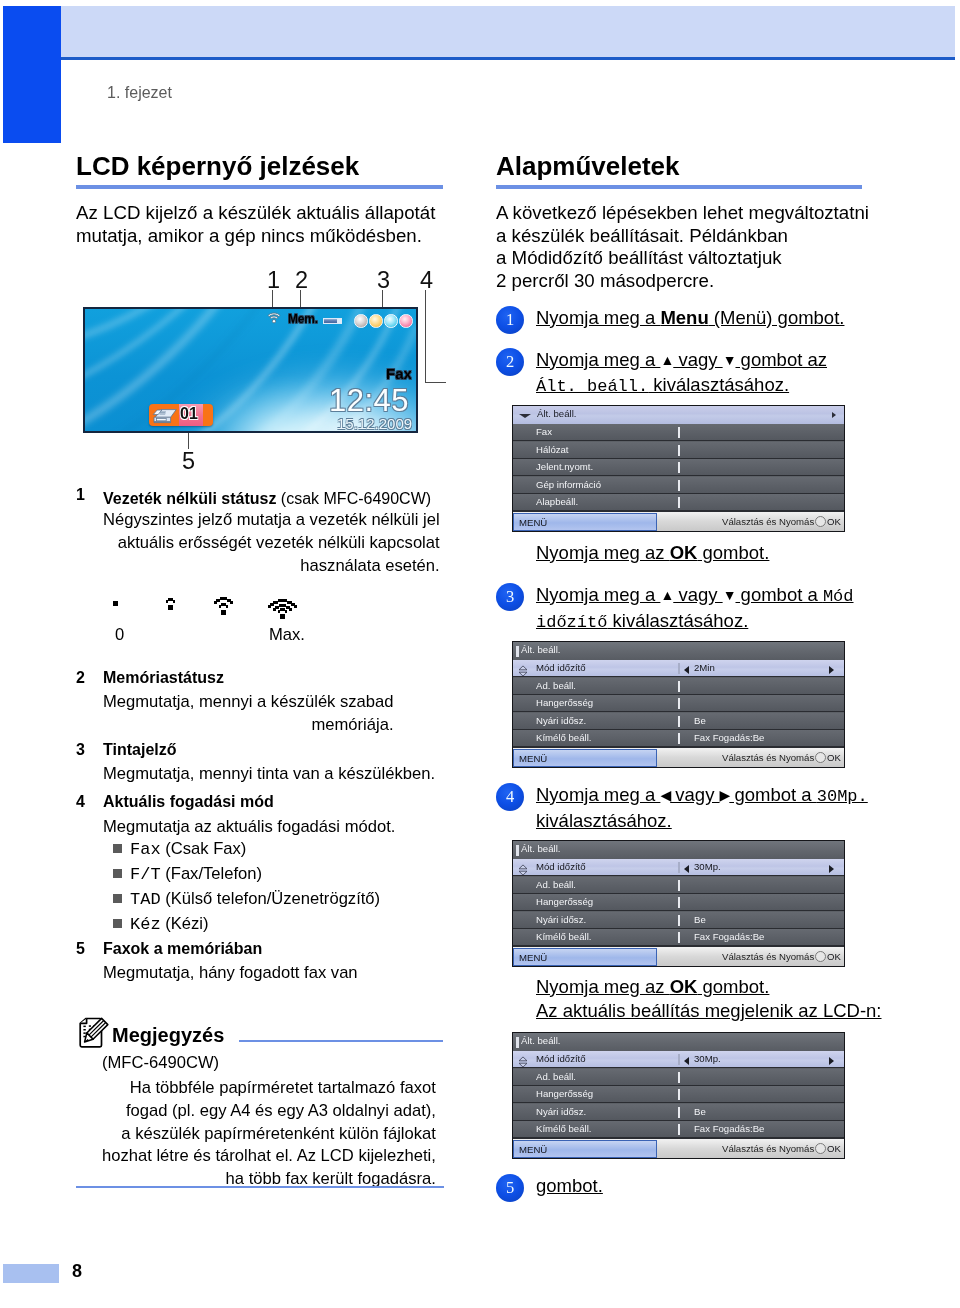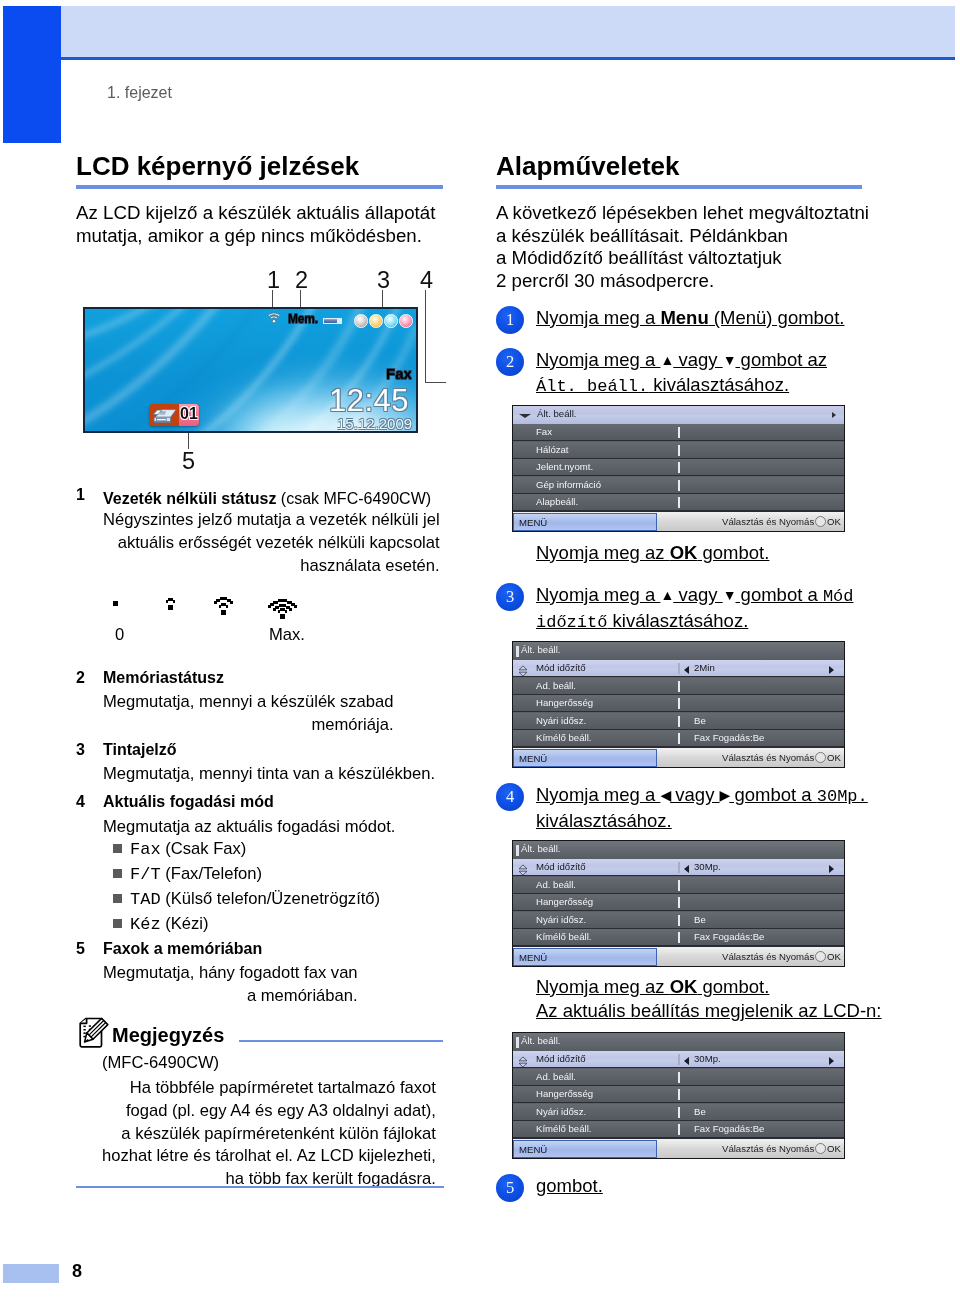--- a/index.html
+++ b/index.html
@@ -171,21 +171,21 @@
   <div class="inkdot" style="left:284px;top:5px;background:radial-gradient(circle at 40% 34%, #fffbea 0%, #ffe09a 38%, #f8c65c 72%, #eeb23c 100%)"></div>
   <div class="inkdot" style="left:299px;top:5px;background:radial-gradient(circle at 40% 34%, #f2ffff 0%, #a8e9fa 38%, #59cfee 72%, #34bde3 100%)"></div>
   <div class="inkdot" style="left:314px;top:5px;background:radial-gradient(circle at 40% 34%, #fff0f6 0%, #ffb6cd 38%, #f77ba4 72%, #ef5e8c 100%)"></div>
 
   <div class="lcdtxt" style="left:301px;top:56px;font-size:15px">Fax</div>
   <div class="lcdtxt" style="left:244px;top:74px;font-size:31px;letter-spacing:0.5px;color:#fbfeff;font-weight:normal;
        text-shadow:-0.9px -0.9px 0 #5c7e99,0.9px -0.9px 0 #5c7e99,-0.9px 0.9px 0 #5c7e99,0.9px 0.9px 0 #5c7e99">12:45</div>
   <div class="lcdtxt" style="left:252px;top:106px;font-size:15px;color:#eef7fc;font-weight:normal;
        text-shadow:-0.7px -0.7px 0 #5c7e99,0.7px -0.7px 0 #5c7e99,-0.7px 0.7px 0 #5c7e99,0.7px 0.7px 0 #5c7e99">15.12.2009</div>
 
-  <div class="abs" style="left:64px;top:95px;width:50px;height:22px;border-radius:4px;overflow:hidden;background:#c2410c;box-shadow:0 1px 2px rgba(0,30,60,.40)">
+  <div class="abs" style="left:64px;top:95px;width:64px;height:22px;border-radius:4px;overflow:hidden;background:#f97316;box-shadow:0 1px 2px rgba(0,30,60,.40)">
     <div class="abs" style="left:30px;top:0;width:24px;height:22px;background:linear-gradient(180deg,#f79bb0,#f2708f 55%,#ee5d82)"></div>
     <svg class="abs" style="left:2px;top:3px" width="28" height="17" viewBox="0 0 28 17">
 
       <g stroke="#5a7490" stroke-width=".8" stroke-linejoin="round">
         <path d="M4.2 10.4 L10.0 2.6 L25.2 2.6 L19.5 10.4 Z" fill="#e2ecf8"></path>
         <path d="M3.0 10.2 L19.6 10.2 L19.6 14.8 L3.0 14.8 Z" fill="#d5e2f2"></path>
         <path d="M3.0 14.8 L19.6 14.8 L19.6 15.6 L3.0 15.6 Z" fill="#b9cbe2"></path>
       </g>
 
       <g stroke="#5a7490" stroke-width=".8" stroke-linejoin="round" fill="#f5f9ff">
@@ -284,21 +284,20 @@
     <div class="abs nw" style="left: 113px; top: 839px; font-size: 16.6px;"><span style="display: inline-block; width: 9px; height: 9px; background: rgb(90, 90, 90); vertical-align: middle; margin-right: 8px; position: relative; top: -1px;"></span><span class="mono">Fax</span><span> (Csak Fax)</span></div>
     <div class="abs nw" style="left: 113px; top: 864px; font-size: 16.6px;"><span style="display: inline-block; width: 9px; height: 9px; background: rgb(90, 90, 90); vertical-align: middle; margin-right: 8px; position: relative; top: -1px;"></span><span class="mono">F/T</span><span> (Fax/Telefon)</span></div>
     <div class="abs nw" style="left: 113px; top: 889px; font-size: 16.6px;"><span style="display: inline-block; width: 9px; height: 9px; background: rgb(90, 90, 90); vertical-align: middle; margin-right: 8px; position: relative; top: -1px;"></span><span class="mono">TAD</span><span> (Külső telefon/Üzenetrögzítő)</span></div>
     <div class="abs nw" style="left: 113px; top: 914px; font-size: 16.6px;"><span style="display: inline-block; width: 9px; height: 9px; background: rgb(90, 90, 90); vertical-align: middle; margin-right: 8px; position: relative; top: -1px;"></span><span class="mono">Kéz</span><span> (Kézi)</span></div>
   </div>
 
 <div class="abs nw itemnum" style="left:76px;top:940px">5</div>
 <div class="abs nw itembold" style="left:103px;top:940px">Faxok a memóriában</div>
 <div class="abs nw itemtxt" style="left:103px;top:962px">
   <div>Megmutatja, hány fogadott fax van</div>
-  <div>a memóriában.</div>
 </div>
 
 <svg class="abs" style="left:78px;top:1014px" width="34" height="34" viewBox="0 0 34 34">
 
   <path d="M2.2 9.3 L8.1 4.5 L22.0 4.5 Q23.5 4.5 23.5 6.0 L23.5 31.3 Q23.5 32.8 22.0 32.8 L3.7 32.8 Q2.2 32.8 2.2 31.3 Z" fill="#ffffff" stroke="#000" stroke-width="1.7" stroke-linejoin="round"></path>
   <path d="M2.2 9.3 L8.6 9.3 L8.6 4.5" fill="#ffffff" stroke="#000" stroke-width="1.7" stroke-linejoin="round"></path>
 
   <g fill="#000">
     <rect x="5.4" y="11.6" width="2.4" height="1.5"></rect>
       <rect x="10.8" y="11.3" width="2.2" height="1.5"></rect>

